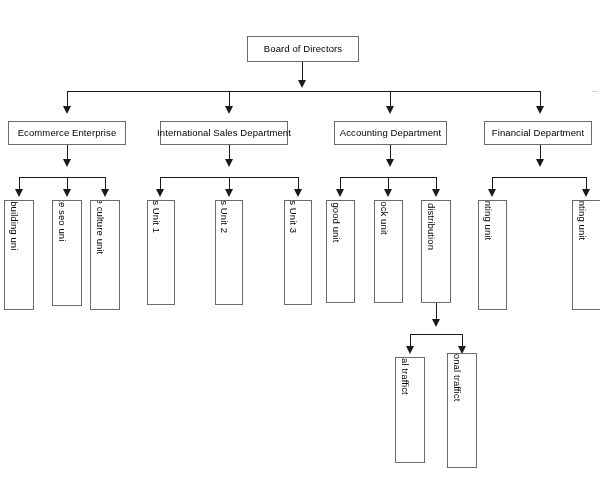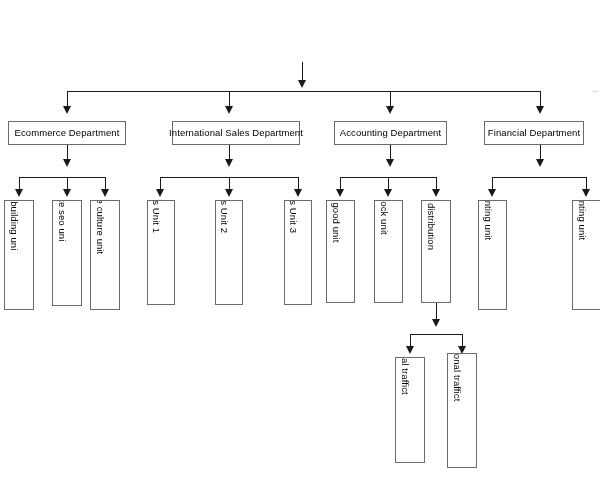--- a/index.html
+++ b/index.html
@@ -75,52 +75,55 @@
     width: 6px;
     height: 0;
     border-top: 1px solid #d8d8d8;
   }
 </style>
 </head>
 <body>
 
 <div id="canvas">
 
+  <div class="node horiz" style="left:247px; top:36px; width:112px; height:26px;">
+    <span>Board of Directors</span>
+  </div>
 
   <div class="line-v" style="left:302px; top:62px; height:20px;"></div>
   <div class="arrow-down" style="left:297.5px; top:80px;"></div>
 
   <div class="line-h" style="left:67px; top:91px; width:474px;"></div>
   <div class="faint-tick" style="left:592px; top:91px;"></div>
 
   <div class="line-v" style="left:67px; top:91px; height:18px;"></div>
   <div class="arrow-down" style="left:62.5px; top:106px;"></div>
 
   <div class="line-v" style="left:229px; top:91px; height:18px;"></div>
   <div class="arrow-down" style="left:224.5px; top:106px;"></div>
 
   <div class="line-v" style="left:390px; top:91px; height:18px;"></div>
   <div class="arrow-down" style="left:385.5px; top:106px;"></div>
 
   <div class="line-v" style="left:540px; top:91px; height:18px;"></div>
   <div class="arrow-down" style="left:535.5px; top:106px;"></div>
 
   <div class="node horiz" style="left:8px; top:121px; width:118px; height:24px;">
-    <span>Ecommerce Department</span>
-  </div>
-
-  <div class="node horiz" style="left:172px; top:121px; width:128px; height:24px;align-items:center;">
+    <span>Ecommerce Enterprise</span>
+  </div>
+
+  <div class="node horiz" style="left:160px; top:121px; width:128px; height:24px;align-items:center;">
     <span>International Sales Department</span>
   </div>
 
   <div class="node horiz" style="left:334px; top:121px; width:113px; height:24px;">
     <span>Accounting Department</span>
   </div>
 
-  <div class="node horiz" style="left:484px; top:121px; width:100px; height:24px;">
+  <div class="node horiz" style="left:484px; top:121px; width:108px; height:24px;">
     <span>Financial Department</span>
   </div>
 
   <div class="line-v" style="left:67px; top:145px; height:16px;"></div>
   <div class="arrow-down" style="left:62.5px; top:159px;"></div>
   <div class="line-h" style="left:19px; top:177px; width:86px;"></div>
 
   <div class="line-v" style="left:19px; top:177px; height:13px;"></div>
   <div class="arrow-down" style="left:14.5px; top:189px;"></div>
 

